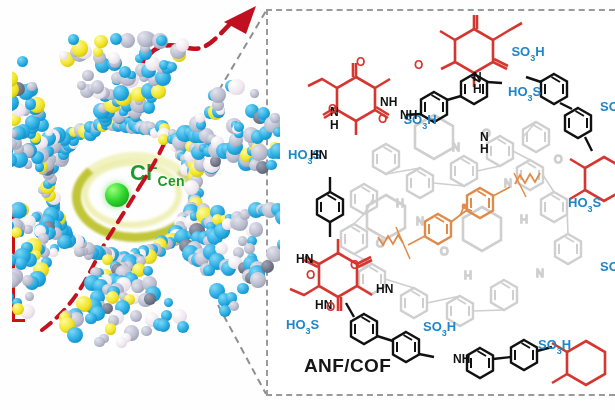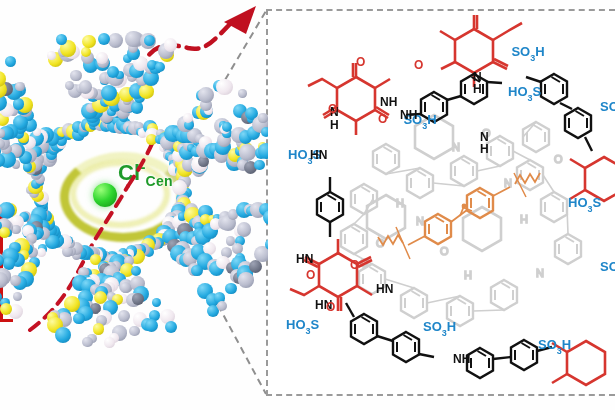--- a/index.html
+++ b/index.html
@@ -6,21 +6,21 @@
   body{
     width:615px;height:410px;
     background:#ffffff;
     font-family:"Liberation Sans", sans-serif;
     overflow:hidden;
     position:relative;
   }
   #root{position:absolute;inset:0;background:#fefefe;}
 
   
-  #left-panel{position:absolute;left:0;top:0;width:268px;height:410px;overflow:hidden;}
+  #left-panel{position:absolute;left:12px;top:0;width:268px;height:410px;overflow:hidden;}
   #model-stage{position:absolute;left:-10px;top:-5px;width:290px;height:400px;}
 
   .atom{position:absolute;border-radius:50%;}
   .cyan{background:radial-gradient(circle at 32% 28%, #7fd8f7 0%, #23a9e0 55%, #0b74a8 100%);}
   .gray{background:radial-gradient(circle at 32% 28%, #e3e4ee 0%, #b9bccd 55%, #80869c 100%);}
   .yellow{background:radial-gradient(circle at 32% 28%, #fdfba0 0%, #f1e421 55%, #b5aa08 100%);}
   .white{background:radial-gradient(circle at 32% 28%, #ffffff 0%, #f0e8ef 55%, #cfc3cf 100%);}
   .dgray{background:radial-gradient(circle at 32% 28%, #9ea3b4 0%, #6f7587 55%, #494e5e 100%);}
 
   
@@ -852,14 +852,15 @@
           <text x="88" y="55" fill="#d6362f">O</text>
           <text x="146" y="58" fill="#d6362f">O</text>
           <text x="60" y="102" fill="#d6362f">O</text>
           <text x="110" y="112" fill="#d6362f">O</text>
           <text x="38" y="268" fill="#d6362f">O</text>
           <text x="82" y="258" fill="#d6362f">O</text>
           <text x="58" y="300" fill="#d6362f">O</text>
         </g>
     </svg>
 
+    <div id="cof-label">ANF/COF</div>
   </div>
 </div>
 
 </body></html>

